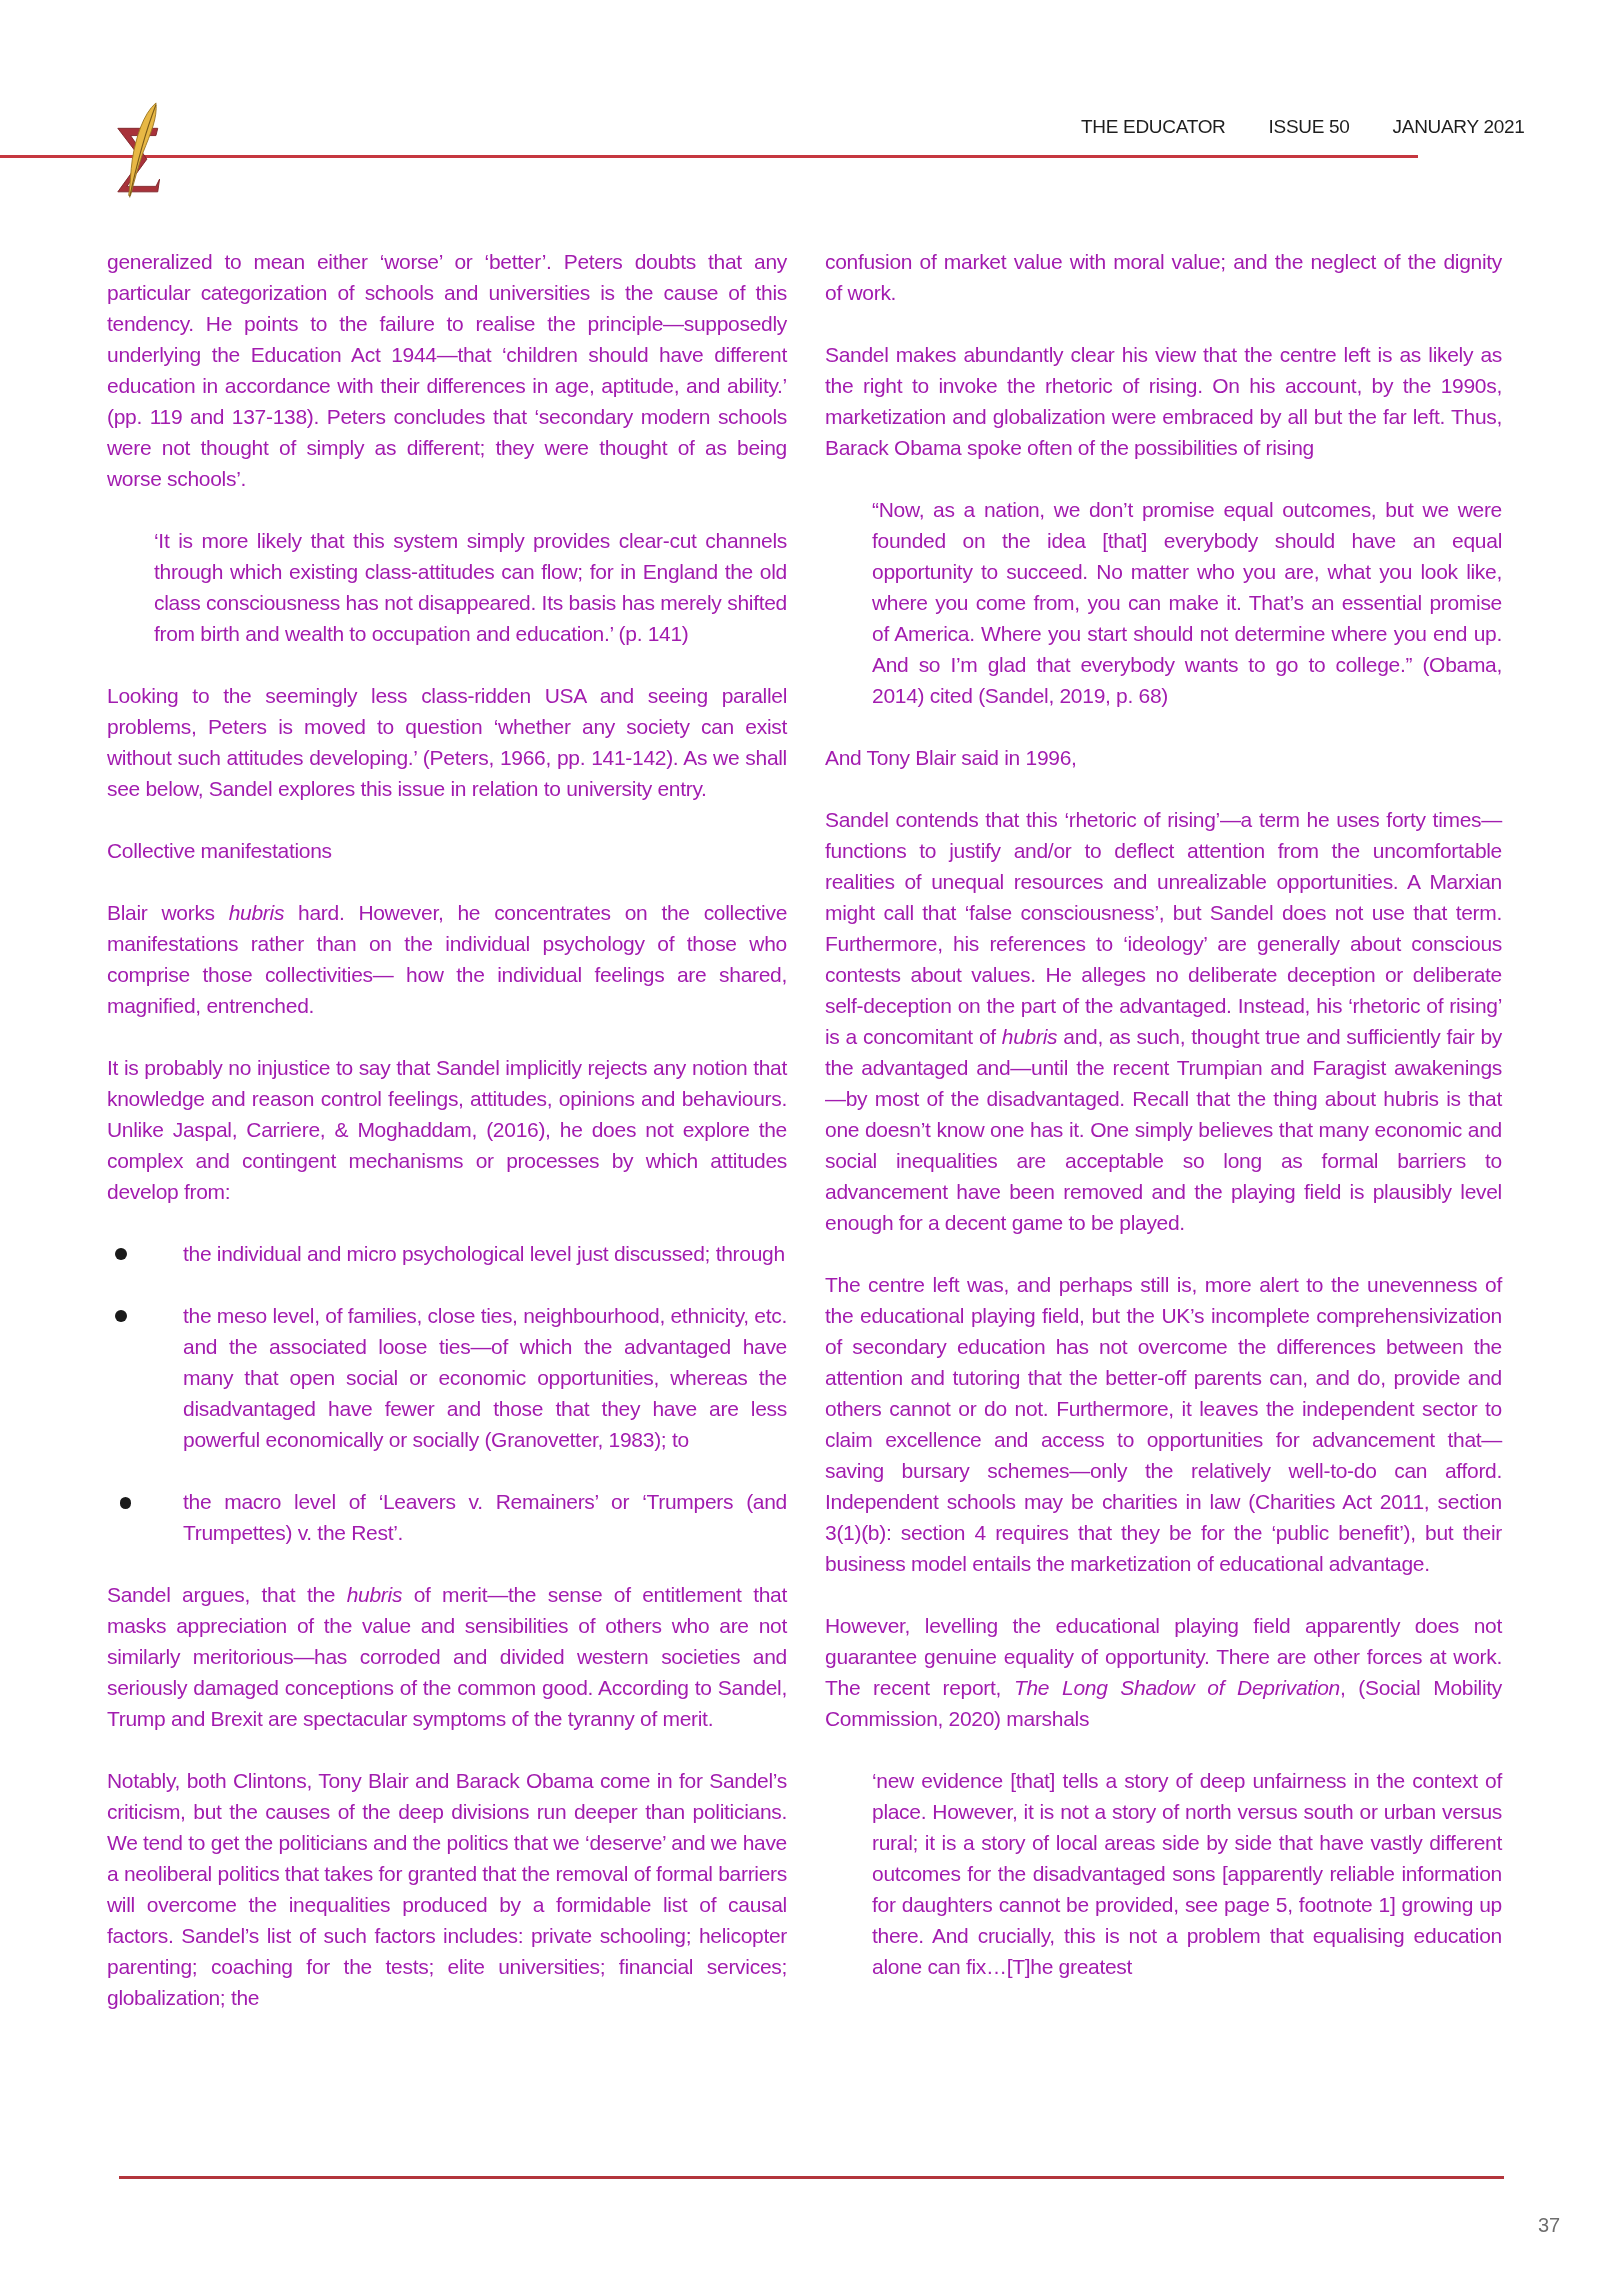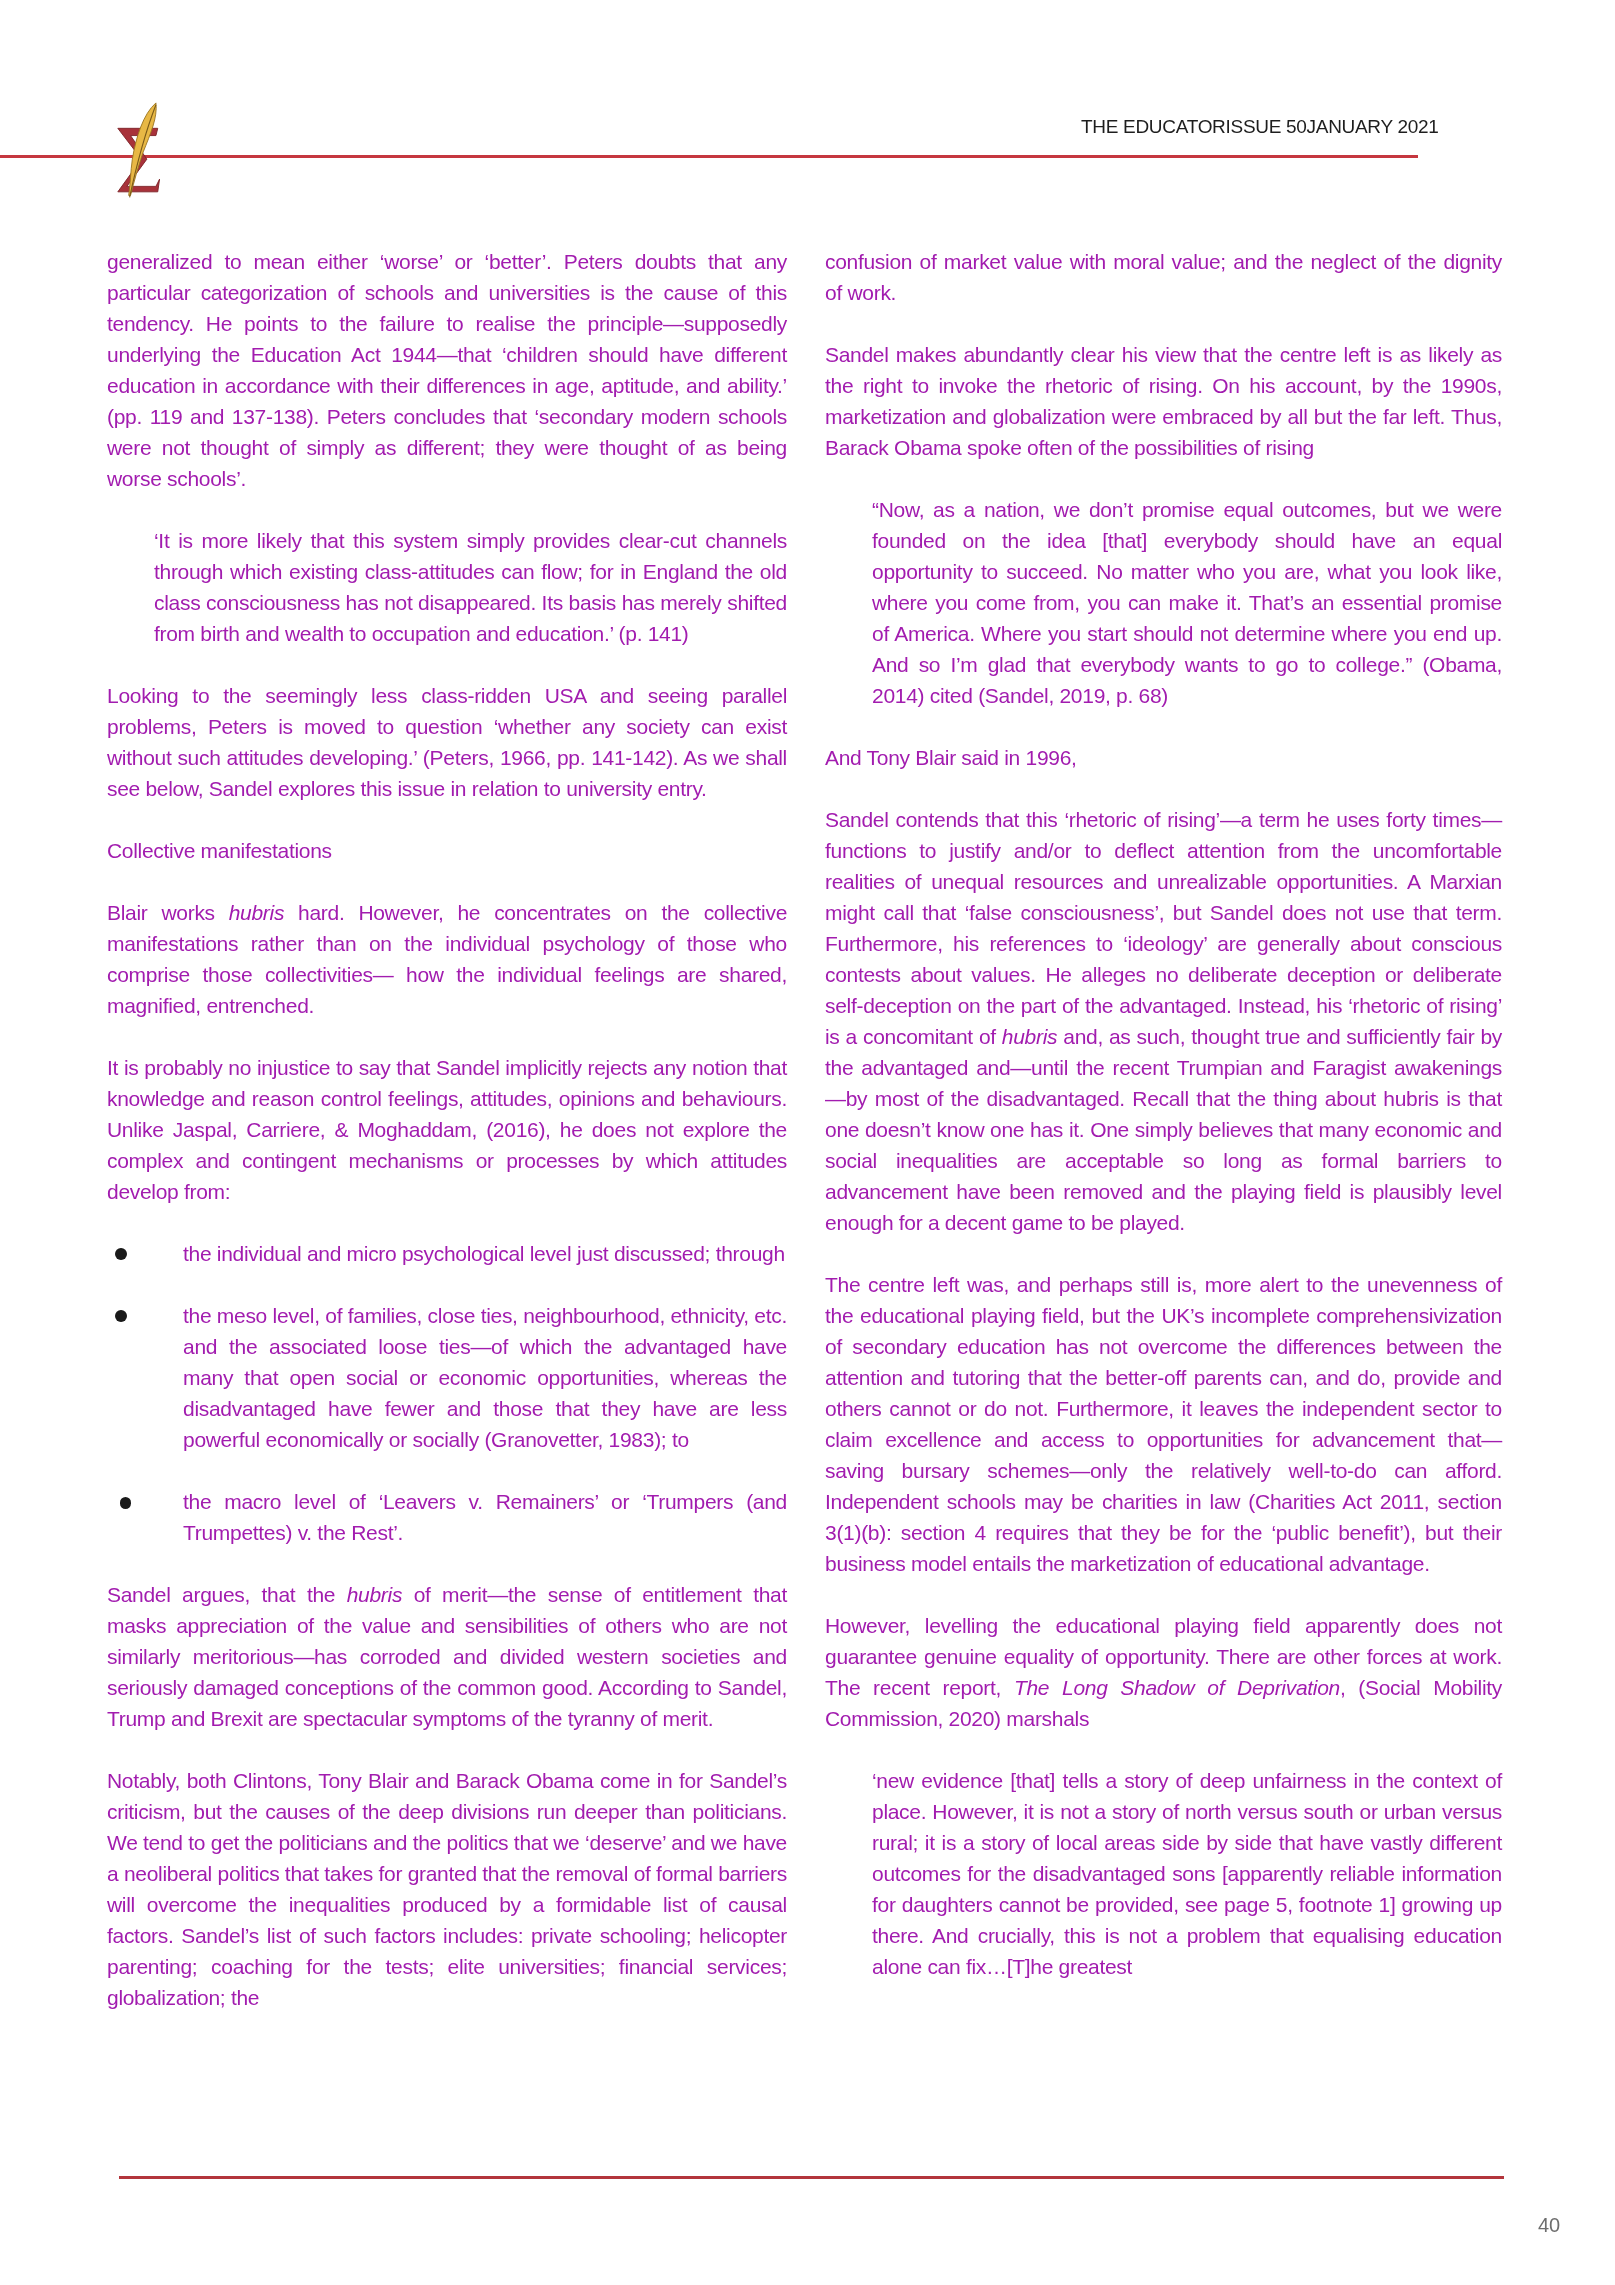--- a/index.html
+++ b/index.html
@@ -1,21 +1,21 @@
 <!DOCTYPE html>
 <html style="font-size:14.5px"><head>
 <meta charset="utf-8">
 <style>
   html, body { margin: 0; padding: 0; background: #ffffff; }
   body { width: 1616px; height: 2285px; position: relative; overflow: hidden;
          font-family: "Liberation Sans", sans-serif; color: #2a2a2a; }
   .logo { position: absolute; left: 116px; top: 101px; width: 49px; height: 100px; }
   .top-rule { position: absolute; left: 0; top: 155px; width: 1418px; height: 2.7px; background: #c5373f; }
   .masthead { position: absolute; left: 1081px; top: 116px; width: 337px; display: flex; justify-content: space-between;
-              font-family: "Liberation Sans", sans-serif; font-size: 19px; letter-spacing: -0.3px; color: #1e1e1e; white-space: nowrap; }
+              font-family: "Liberation Sans", sans-serif; font-size: 19px; letter-spacing: -0.3px; color: #1e1e1e; white-space: nowrap; gap: 43px; }
   .masthead span { display: inline-block; }
   .col { position: absolute; top: 246px; width: 680px; font-size: 21px; line-height: 31px; letter-spacing: -0.3px; color: #a21caf; }
   .col.left { left: 107px; }
   .col.right { left: 825px; width: 677px; }
   .col p { margin: 0 0 31px 0; text-align: justify; }
   .col p.quote { margin-left: 47px; }
   .col .heading { text-align: left; margin-top: 24px; }
   em { font-style: italic; }
   ul.bullets { list-style: none; margin: 0; padding: 0; }
   ul.bullets li { position: relative; padding-left: 76px; margin-bottom: 31px; text-align: justify; }
@@ -62,14 +62,14 @@
   <p>Sandel makes abundantly clear his view that the centre left is as likely as the right to invoke the rhetoric of rising. On his account, by the 1990s, marketization and globalization were embraced by all but the far left. Thus, Barack Obama spoke often of the possibilities of rising</p>
   <p class="quote">“Now, as a nation, we don’t promise equal outcomes, but we were founded on the idea [that] everybody should have an equal opportunity to succeed. No matter who you are, what you look like, where you come from, you can make it. That’s an essential promise of America. Where you start should not determine where you end up. And so I’m glad that everybody wants to go to college.” (Obama, 2014) cited (Sandel, 2019, p. 68)</p>
   <p>And Tony Blair said in 1996,</p>
   <p><span>Sandel contends that this ‘rhetoric of rising’—a term he uses forty times—functions to justify and/or to deflect attention from the uncomfortable realities of unequal resources and unrealizable opportunities. A Marxian might call that ‘false consciousness’, but Sandel does not use that term. Furthermore, his references to ‘ideology’ are generally about conscious contests about values. He alleges no deliberate deception or deliberate self-deception on the part of the advantaged. Instead, his ‘rhetoric of rising’ is a concomitant of </span><em>hubris</em><span> and, as such, thought true and sufficiently fair by the advantaged and—until the recent Trumpian and Faragist awakenings—by most of the disadvantaged. Recall that the thing about hubris is that one doesn’t know one has it. One simply believes that many economic and social inequalities are acceptable so long as formal barriers to advancement have been removed and the playing field is plausibly level enough for a decent game to be played.</span></p>
   <p>The centre left was, and perhaps still is, more alert to the unevenness of the educational playing field, but the UK’s incomplete comprehensivization of secondary education has not overcome the differences between the attention and tutoring that the better-off parents can, and do, provide and others cannot or do not. Furthermore, it leaves the independent sector to claim excellence and access to opportunities for advancement that—saving bursary schemes—only the relatively well-to-do can afford. Independent schools may be charities in law (Charities Act 2011, section 3(1)(b): section 4 requires that they be for the ‘public benefit’), but their business model entails the marketization of educational advantage.</p>
   <p><span>However, levelling the educational playing field apparently does not guarantee genuine equality of opportunity. There are other forces at work. The recent report, </span><em>The Long Shadow of Deprivation</em><span>, (Social Mobility Commission, 2020) marshals</span></p>
   <p class="quote">‘new evidence [that] tells a story of deep unfairness in the context of place. However, it is not a story of north versus south or urban versus rural; it is a story of local areas side by side that have vastly different outcomes for the disadvantaged sons [apparently reliable information for daughters cannot be provided, see page 5, footnote 1] growing up there. And crucially, this is not a problem that equalising education alone can fix…[T]he greatest</p>
 </div>
 
 <div class="bottom-rule"></div>
-<div class="page-number">40</div>
+<div class="page-number">37</div>
 
 
 </body></html>

